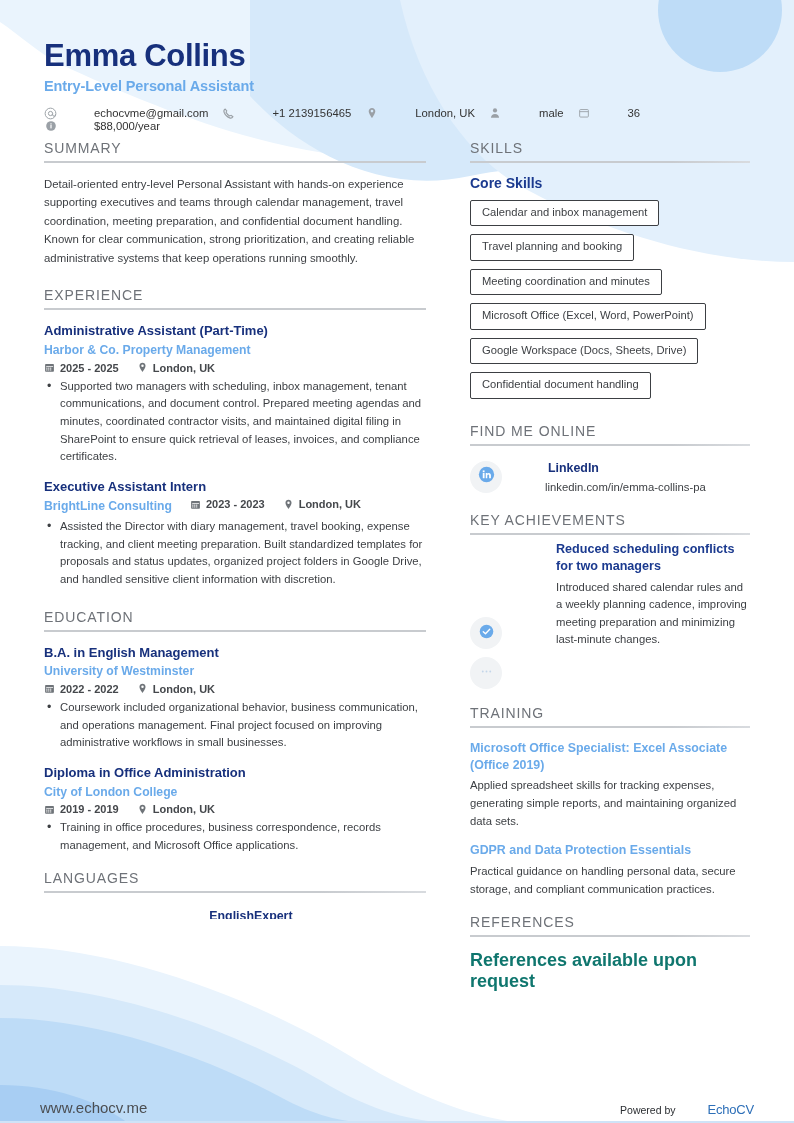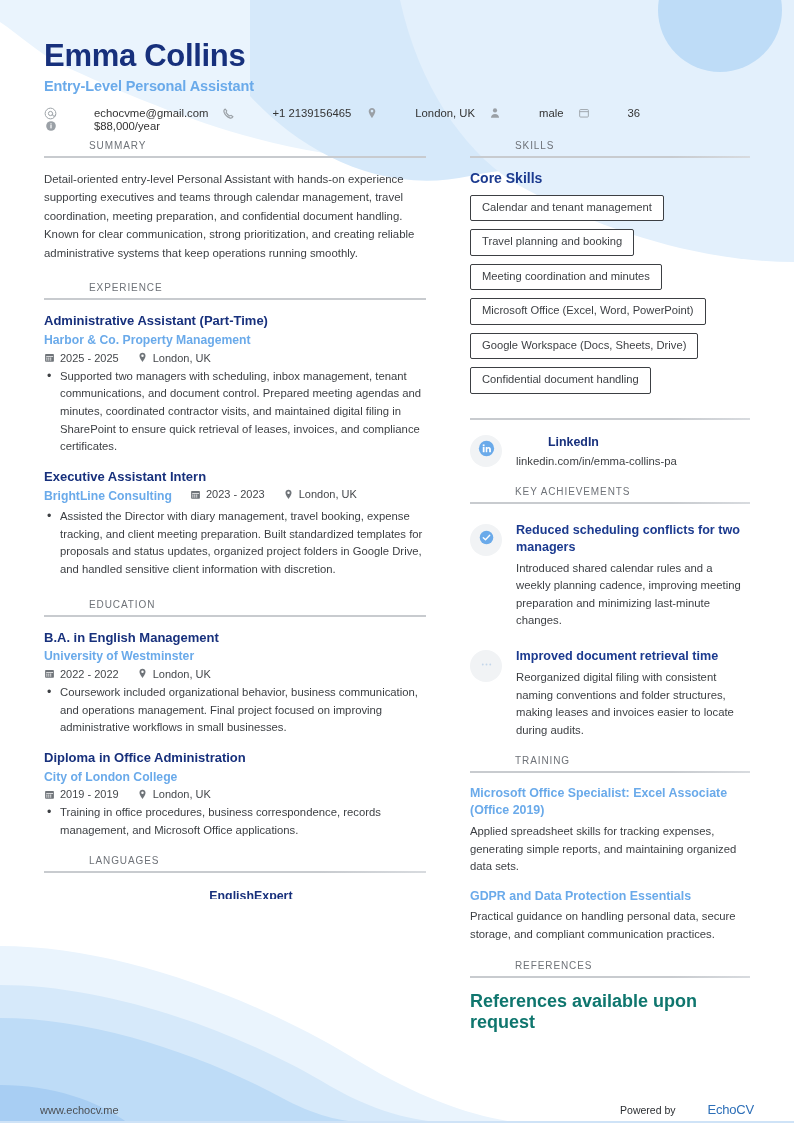--- a/index.html
+++ b/index.html
@@ -94,26 +94,25 @@
   }
   .col-right {
     position: absolute;
     left: 470px;
     top: 140px;
     width: 280px;
   }
 
   .section { margin-bottom: 0; }
   .section-title {
-    font-size: 10px;
+    font-size: 14px;
     letter-spacing: 0.9px;
     color: #6e7278;
     font-weight: normal;
     padding-bottom: 5px;
-    margin-left: 45px;
   }
   .section-rule {
     height: 2px;
     background: #c8cbcf;
     width: 100%;
   }
   .section-rule.grad {
     background: linear-gradient(to right, #c8cbcf 0%, #c8cbcf 72%, #d8dbdf 100%);
   }
 
@@ -144,20 +143,21 @@
     flex-wrap: wrap;
     margin-top: 3px;
     font-size: 11px;
     color: #45484c;
   }
   .meta-chip {
     display: flex;
     align-items: flex-end;
     margin-right: 18px;
     white-space: nowrap;
+    font-weight: bold;
   }
   .meta-chip .ic {
     display: inline-flex;
     align-items: center;
     justify-content: center;
     width: 11px;
     height: 12px;
     margin-right: 5px;
     color: #6f7479;
     flex: none;
@@ -242,26 +242,28 @@
     font-weight: bold;
     color: #17307c;
     line-height: 1.3;
     padding-left: 32px;
   }
   .link-url {
     font-size: 11.3px;
     color: #3c3f43;
     margin-top: 4px;
     line-height: 1.4;
+    margin-left: 29px;
   }
 
   .achievement {
     display: flex;
-    align-items: flex-start;
-    margin-top: 18px;
+    align-items: flex-end;
+    margin-top: 6px;
+    gap: 40px;
   }
   .ach-badge {
     width: 32px;
     height: 32px;
     border-radius: 50%;
     background: #f1f3f5;
     display: flex;
     align-items: center;
     justify-content: center;
     flex: none;
@@ -323,21 +325,21 @@
     position: absolute;
     left: 0;
     bottom: 0;
     width: 794px;
     height: 34px;
   }
   .footer-left {
     position: absolute;
     left: 40px;
     bottom: 7px;
-    font-size: 11px;
+    font-size: 15px;
     color: #4b4e52;
   }
   .footer-right {
     position: absolute;
     right: 40px;
     bottom: 6px;
     font-size: 10.5px;
     color: #2b2e32;
     display: flex;
     align-items: baseline;
@@ -605,30 +607,31 @@
 
     </div>
 
     <div class="col-right">
 
       <div class="section">
         <div class="section-title">SKILLS</div>
         <div class="section-rule grad"></div>
         <div class="subhead">Core Skills</div>
         <div class="skill-list">
-          <div class="skill-row"><span class="skill-chip">Calendar and tenant management</span></div>
+          <div class="skill-row"><span class="skill-chip">Calendar and inbox management</span></div>
           <div class="skill-row"><span class="skill-chip">Travel planning and booking</span></div>
           <div class="skill-row"><span class="skill-chip">Meeting coordination and minutes</span></div>
           <div class="skill-row"><span class="skill-chip">Microsoft Office (Excel, Word, PowerPoint)</span></div>
           <div class="skill-row"><span class="skill-chip">Google Workspace (Docs, Sheets, Drive)</span></div>
           <div class="skill-row"><span class="skill-chip">Confidential document handling</span></div>
         </div>
       </div>
 
       <div class="section sec-gap-sm">
+        <div class="section-title">FIND ME ONLINE</div>
         <div class="section-rule grad"></div>
         <div class="link-item">
           <div class="link-badge">
             <span>
               <svg viewBox="0 0 20 20" width="17" height="17">
                 <circle cx="10" cy="10" r="9" fill="#6aaaea"></circle>
                 <rect x="5.6" y="8.2" width="2.1" height="6.2" fill="#ffffff"></rect>
                 <rect x="5.6" y="5.2" width="2.1" height="2.1" fill="#ffffff"></rect>
                 <path d="M9.1 8.2 h2 v0.9 a2.4 2.4 0 0 1 4.1 1.7 v3.6 h-2.1 v-3.2 a1.1 1.1 0 0 0 -2.2 0 v3.2 h-1.8 z" fill="#ffffff"></path>
               </svg>
@@ -663,24 +666,20 @@
         <div class="achievement">
           <div class="ach-badge">
             <span>
               <svg viewBox="0 0 20 20" width="17" height="17">
                 <circle cx="5.6" cy="10" r="1.1" fill="#c3d6ea"></circle>
                 <circle cx="10" cy="10" r="1.1" fill="#c3d6ea"></circle>
                 <circle cx="14.4" cy="10" r="1.1" fill="#c3d6ea"></circle>
               </svg>
             </span>
           </div>
-          <div class="ach-body">
-            <div class="ach-title">Improved document retrieval time</div>
-            <div class="ach-desc">Reorganized digital filing with consistent naming conventions and folder structures, making leases and invoices easier to locate during audits.</div>
-          </div>
         </div>
       </div>
 
       <div class="section sec-gap-sm">
         <div class="section-title">TRAINING</div>
         <div class="section-rule grad"></div>
         <div class="training-item">
           <div class="training-title">Microsoft Office Specialist: Excel Associate (Office 2019)</div>
           <div class="training-desc">Applied spreadsheet skills for tracking expenses, generating simple reports, and maintaining organized data sets.</div>
         </div>

